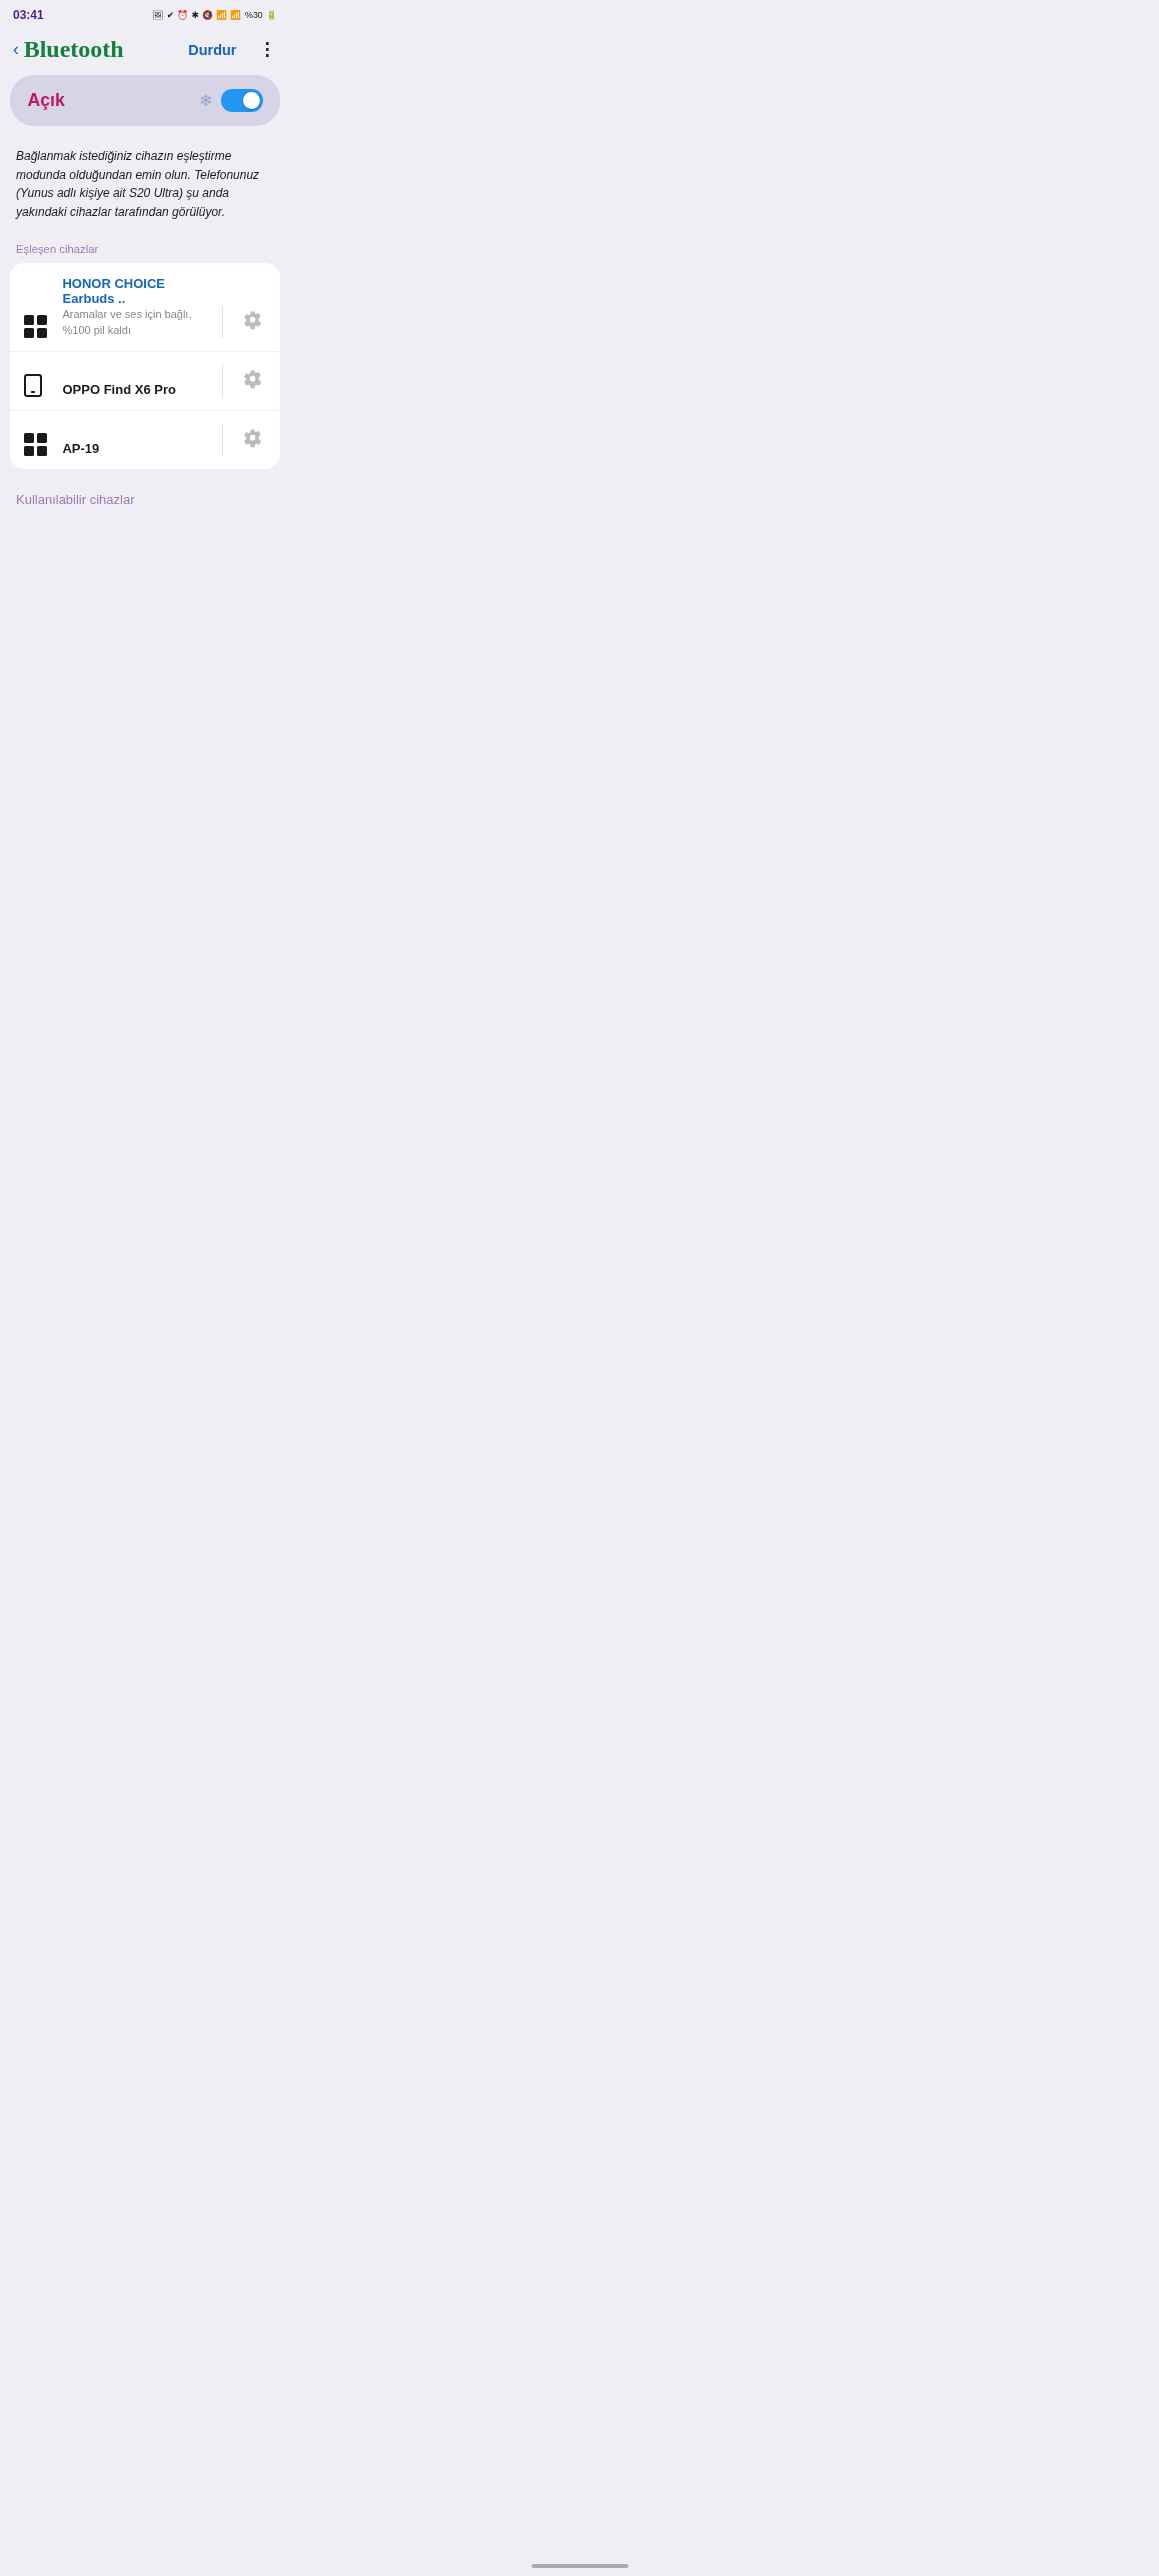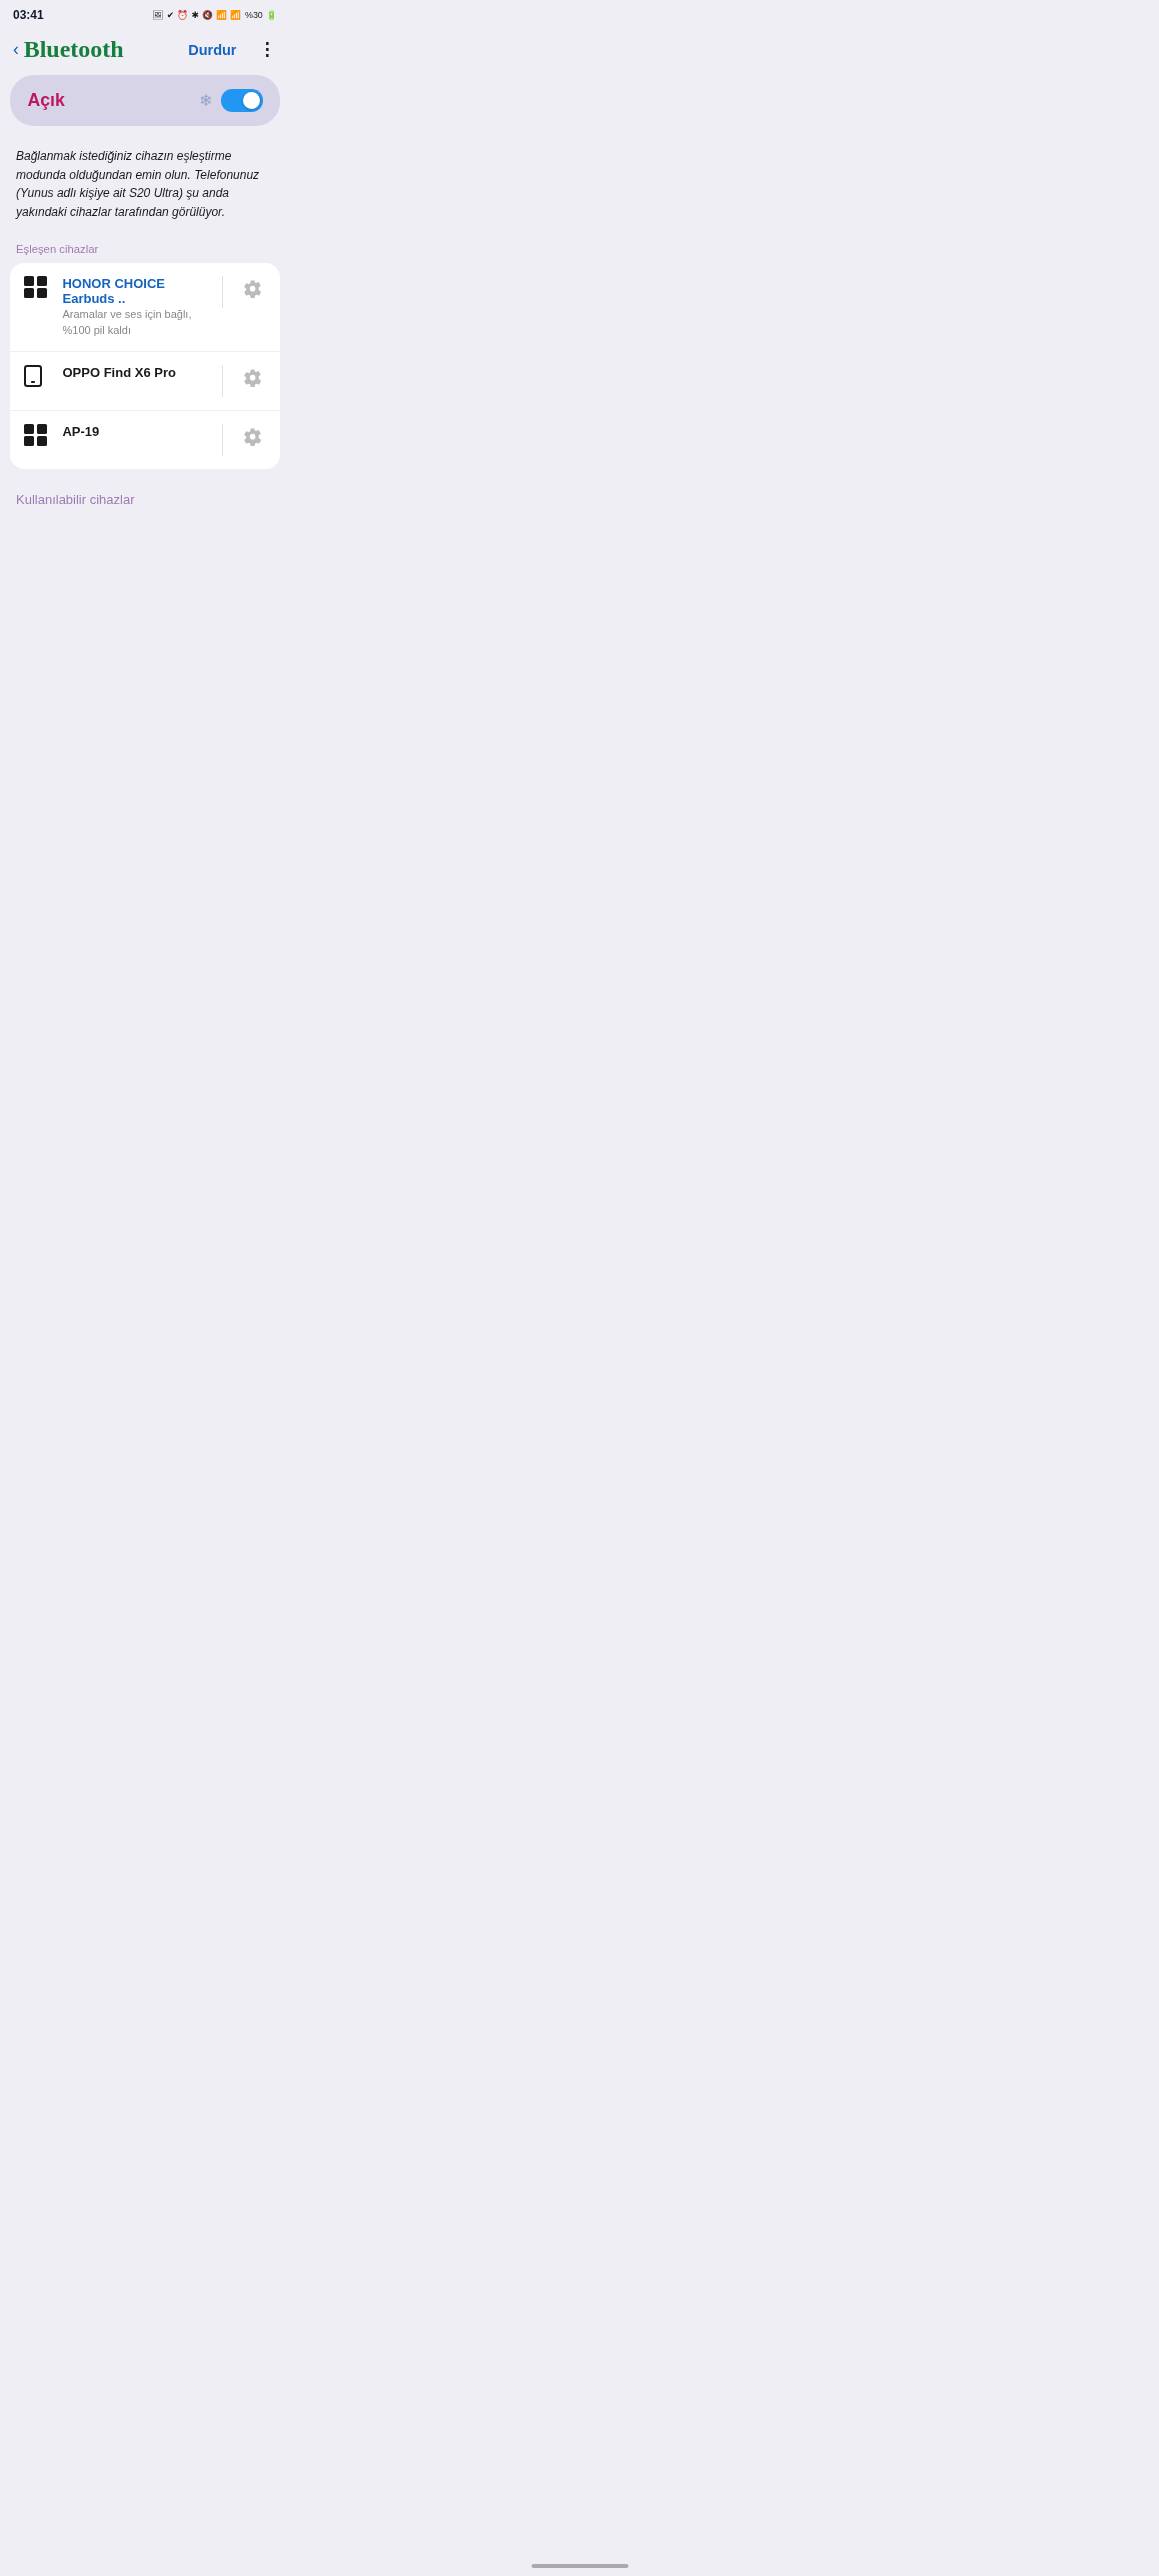--- a/index.html
+++ b/index.html
@@ -18,21 +18,21 @@
     .status-bar {
       display: flex;
       justify-content: space-between;
       align-items: center;
       padding: 8px 13px 4.8px;
       background: #f0eef5;
     }
     .status-time {
       font-size: 12px;
       font-weight: 600;
-      color: #0f172a;
+      color: #4c1d95;
     }
     .status-icons {
       display: flex;
       align-items: center;
       gap: 3.2px;
       font-size: 9.7px;
       color: #1a1a1a;
     }
     .status-icons span {
       font-size: 8.9px;
@@ -146,21 +146,21 @@
 
     
     .device-list-card {
       margin: 0 9.7px 9.7px;
       background: white;
       border-radius: 14.5px;
       overflow: hidden;
     }
     .device-item {
       display: flex;
-      align-items: flex-start;
+      align-items: flex-end;
       padding: 13px 14.5px;
       gap: 11.3px;
       cursor: pointer;
     }
     .device-item:not(:last-child) {
       border-bottom: 0.8px solid #f0eef5;
     }
     .device-icon {
       font-size: 21px;
       color: #1a1a1a;

